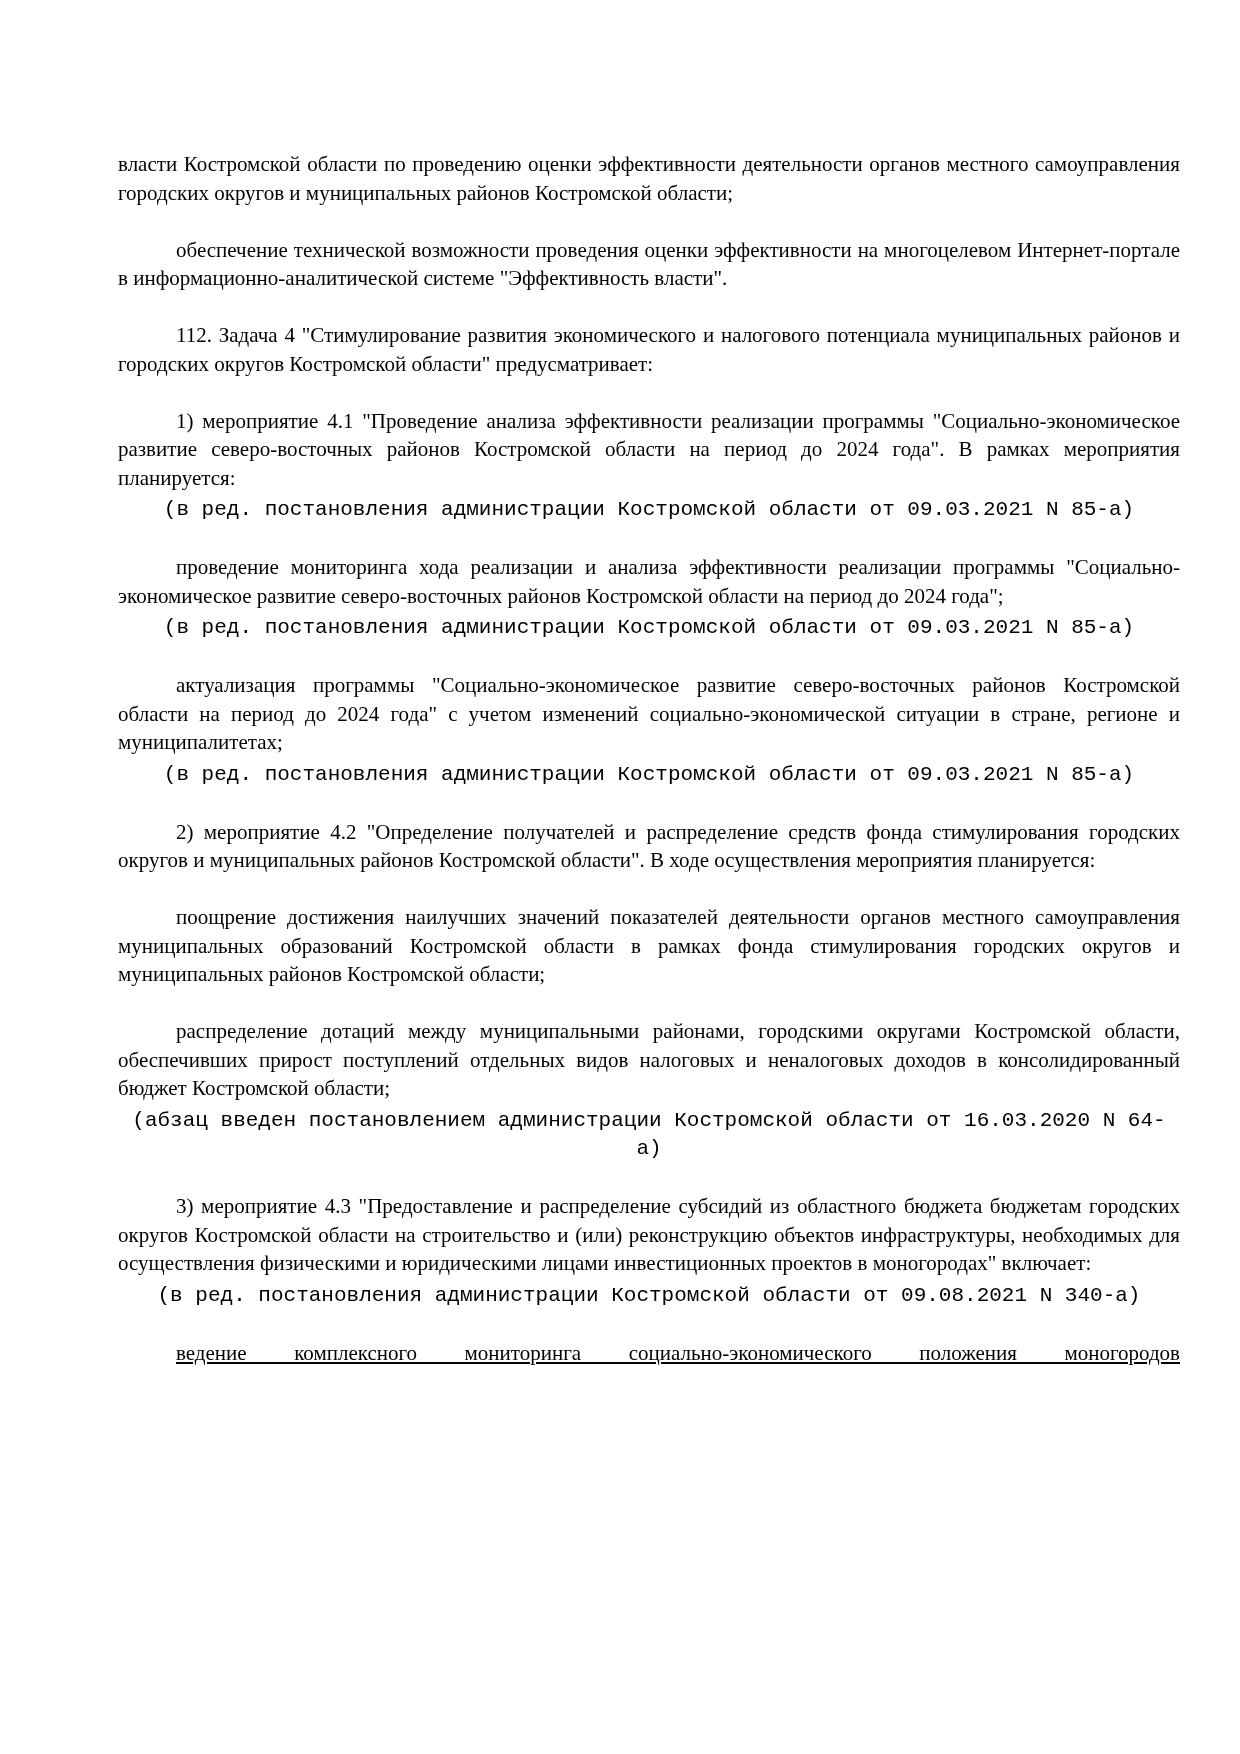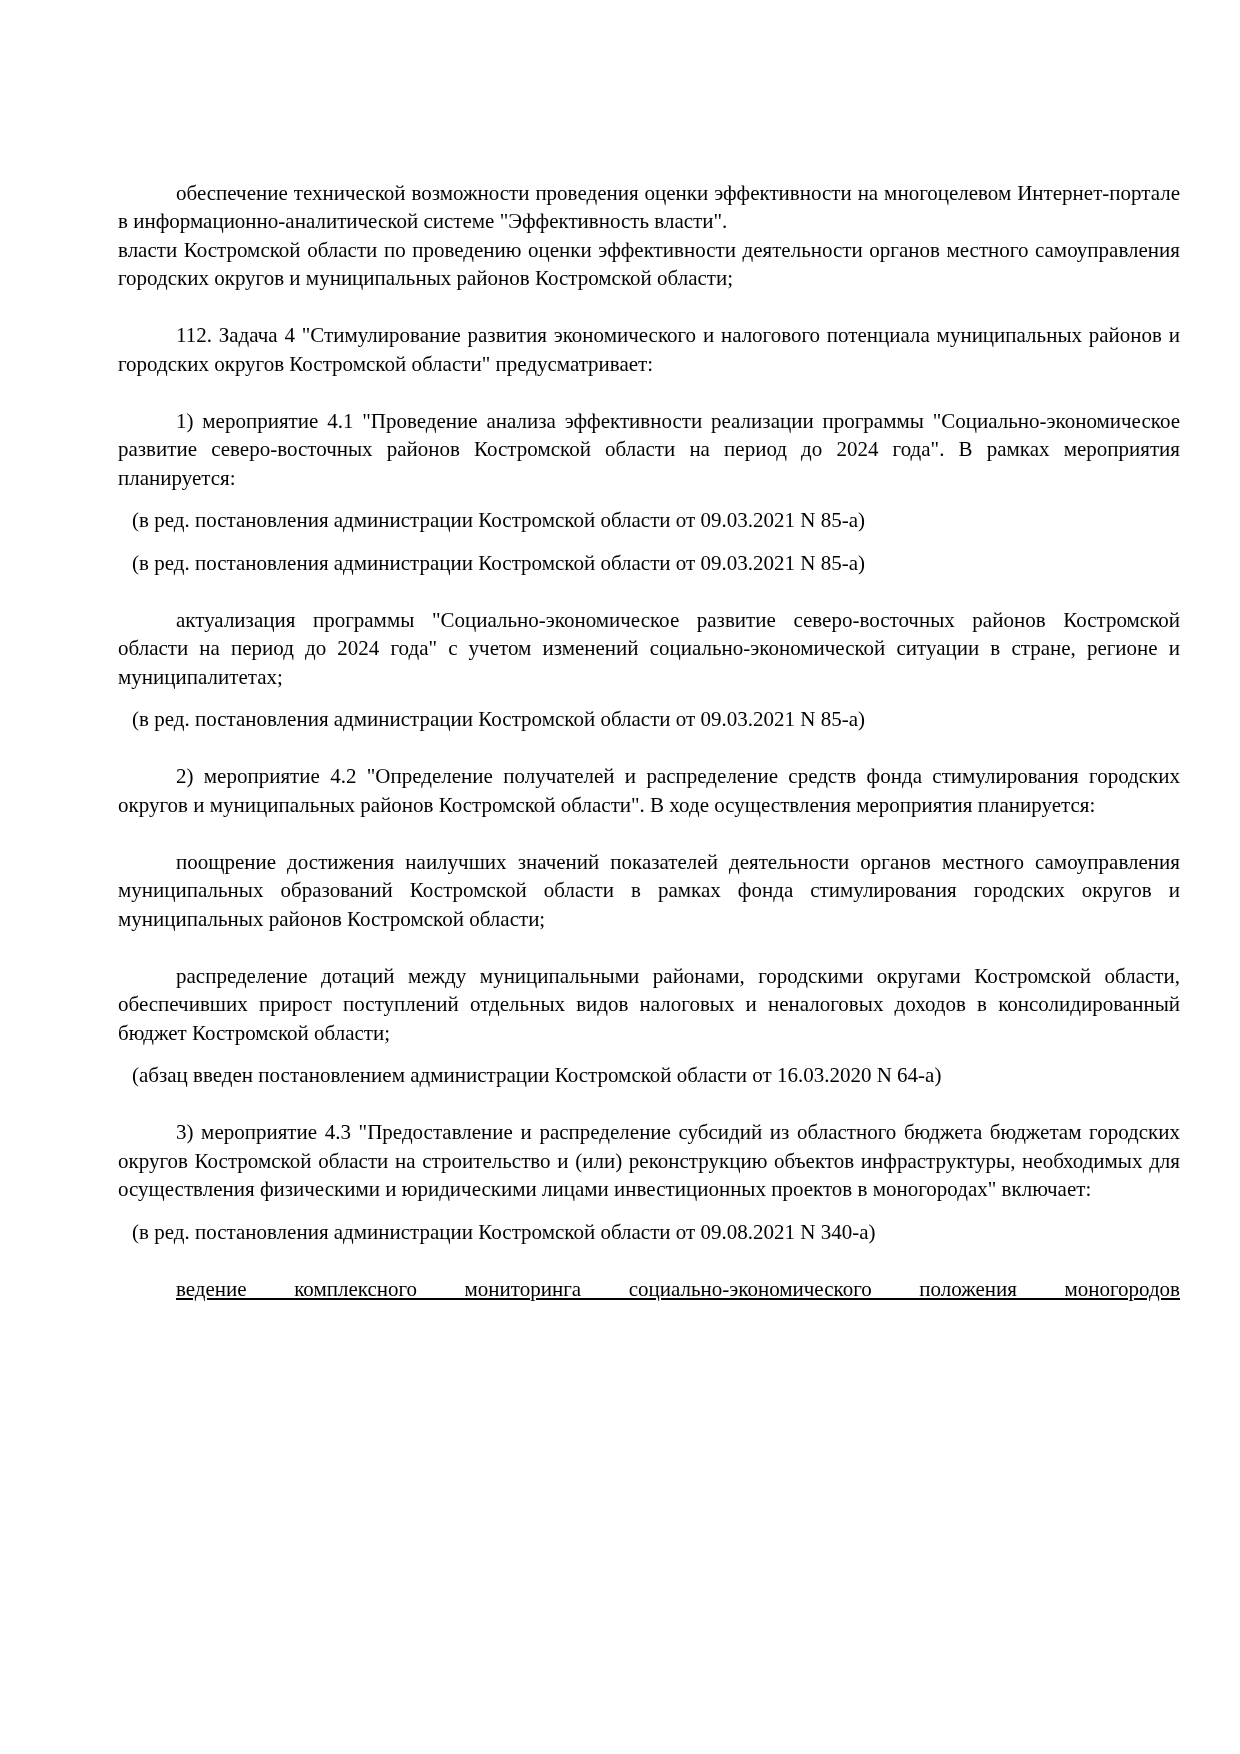--- a/index.html
+++ b/index.html
@@ -31,34 +31,36 @@
     text-indent: 0;
   }
   .para.first {
     margin-top: 0;
   }
   .para.continued {
     text-align-last: justify;
     text-decoration: underline;
   }
   .note {
-    margin: 14px;
+    margin: 4px;
     text-indent: 0;
-    text-align: left;
+    text-align: center;
+    font-family: Liberation Mono, monospace;
   }
 </style>
 </head>
 <body>
 
 <div class="page">
+  <p class="para first no-indent">власти Костромской области по проведению оценки эффективности деятельности органов местного самоуправления городских округов и муниципальных районов Костромской области;</p>
   <p class="para">обеспечение технической возможности проведения оценки эффективности на многоцелевом Интернет-портале в информационно-аналитической системе "Эффективность власти".</p>
-  <p class="para first no-indent">власти Костромской области по проведению оценки эффективности деятельности органов местного самоуправления городских округов и муниципальных районов Костромской области;</p>
   <p class="para">112. Задача 4 "Стимулирование развития экономического и налогового потенциала муниципальных районов и городских округов Костромской области" предусматривает:</p>
   <p class="para">1) мероприятие 4.1 "Проведение анализа эффективности реализации программы "Социально-экономическое развитие северо-восточных районов Костромской области на период до 2024 года". В рамках мероприятия планируется:</p>
   <p class="note">(в ред. постановления администрации Костромской области от 09.03.2021 N 85-а)</p>
+  <p class="para">проведение мониторинга хода реализации и анализа эффективности реализации программы "Социально-экономическое развитие северо-восточных районов Костромской области на период до 2024 года";</p>
   <p class="note">(в ред. постановления администрации Костромской области от 09.03.2021 N 85-а)</p>
   <p class="para">актуализация программы "Социально-экономическое развитие северо-восточных районов Костромской области на период до 2024 года" с учетом изменений социально-экономической ситуации в стране, регионе и муниципалитетах;</p>
   <p class="note">(в ред. постановления администрации Костромской области от 09.03.2021 N 85-а)</p>
   <p class="para">2) мероприятие 4.2 "Определение получателей и распределение средств фонда стимулирования городских округов и муниципальных районов Костромской области". В ходе осуществления мероприятия планируется:</p>
   <p class="para">поощрение достижения наилучших значений показателей деятельности органов местного самоуправления муниципальных образований Костромской области в рамках фонда стимулирования городских округов и муниципальных районов Костромской области;</p>
   <p class="para">распределение дотаций между муниципальными районами, городскими округами Костромской области, обеспечивших прирост поступлений отдельных видов налоговых и неналоговых доходов в консолидированный бюджет Костромской области;</p>
   <p class="note">(абзац введен постановлением администрации Костромской области от 16.03.2020 N 64-а)</p>
   <p class="para">3) мероприятие 4.3 "Предоставление и распределение субсидий из областного бюджета бюджетам городских округов Костромской области на строительство и (или) реконструкцию объектов инфраструктуры, необходимых для осуществления физическими и юридическими лицами инвестиционных проектов в моногородах" включает:</p>
   <p class="note">(в ред. постановления администрации Костромской области от 09.08.2021 N 340-а)</p>
   <p class="para continued">ведение комплексного мониторинга социально-экономического положения моногородов</p>

